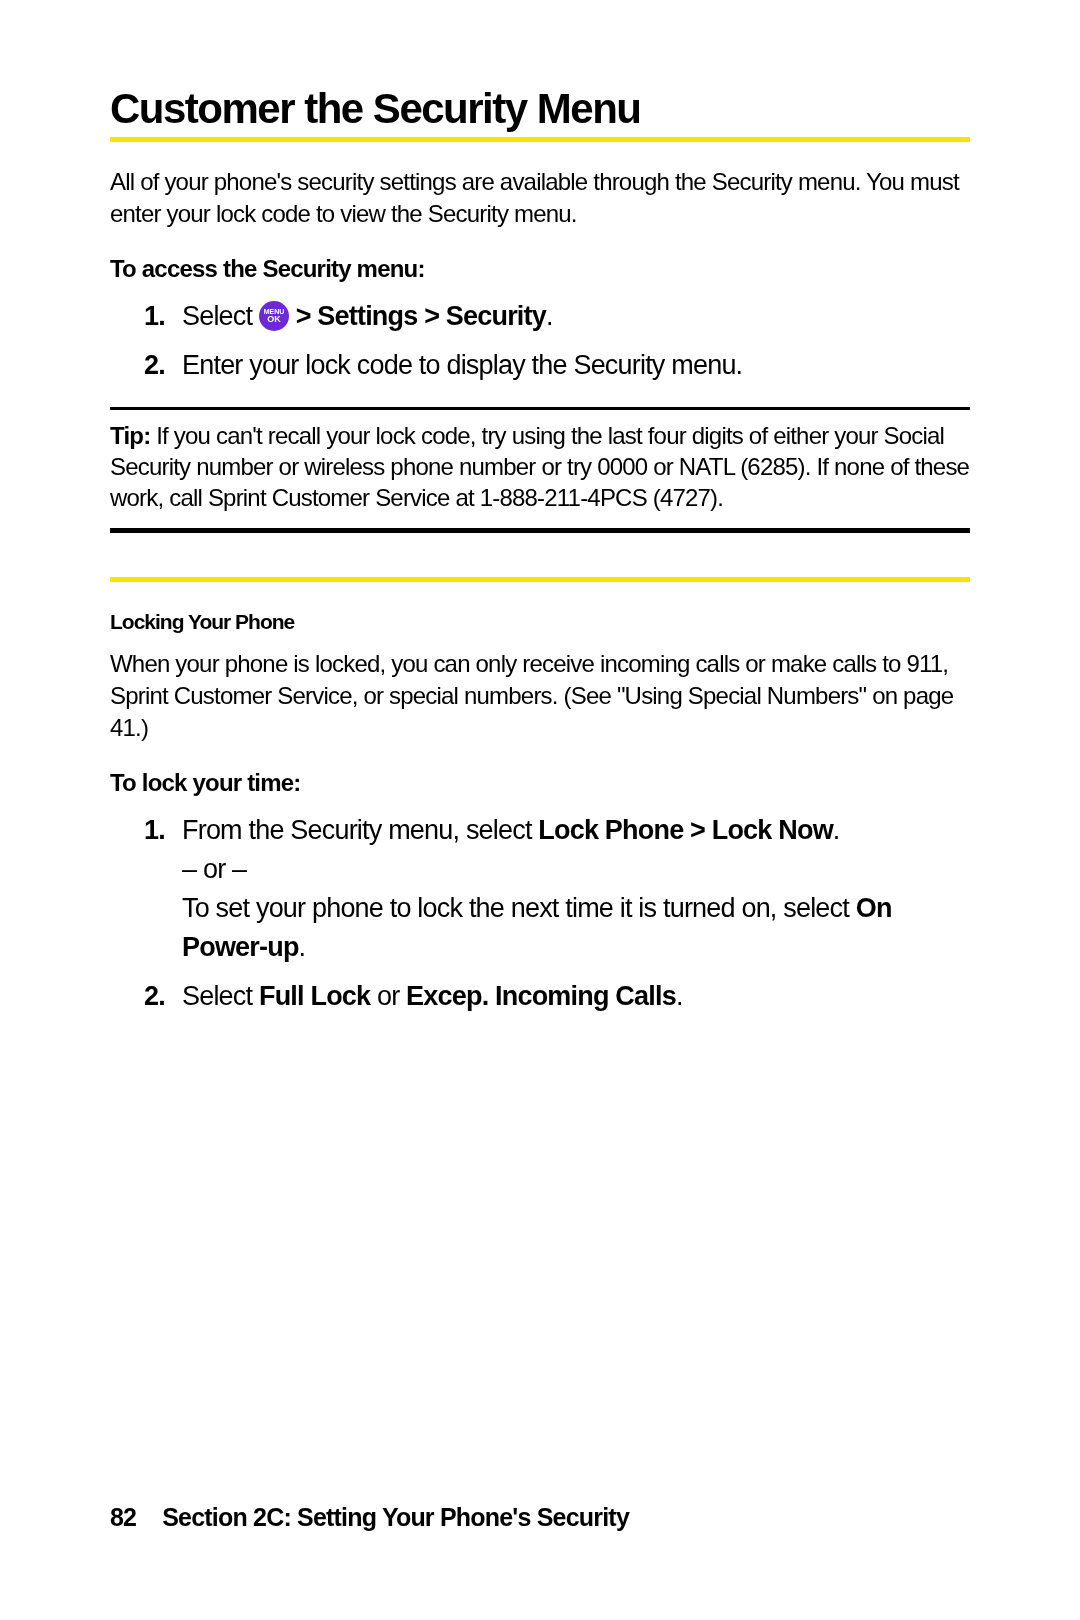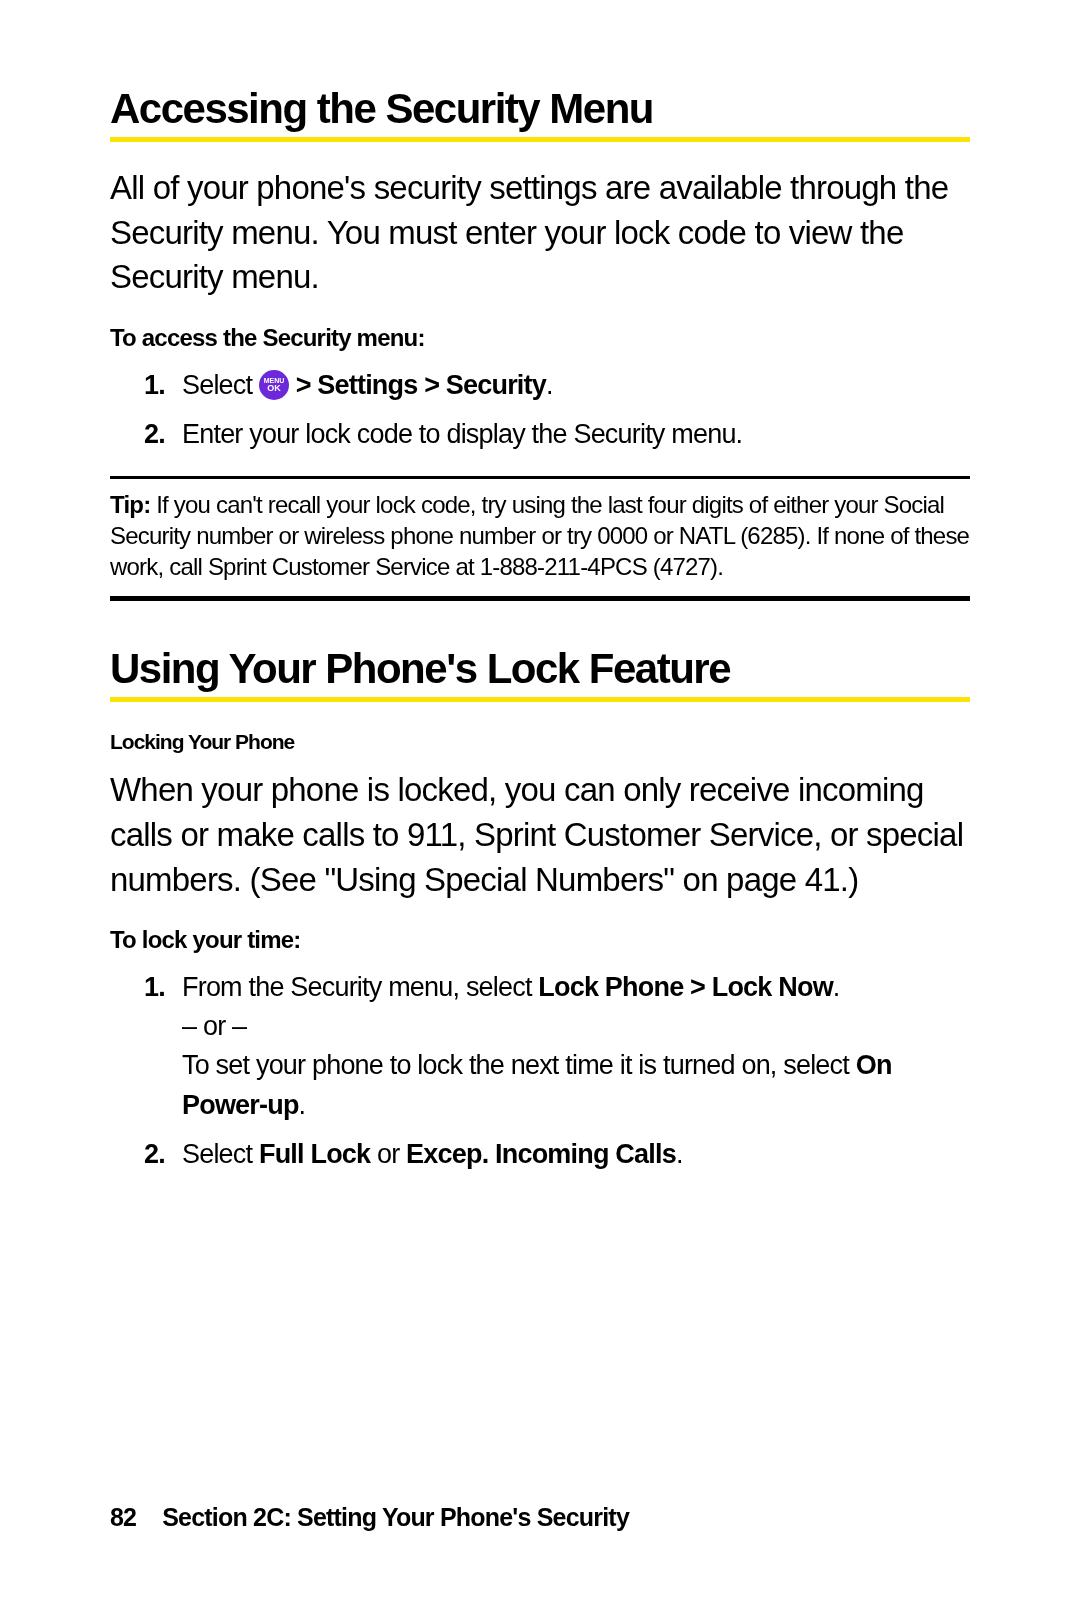--- a/index.html
+++ b/index.html
@@ -24,21 +24,21 @@
     font-weight: 700;
     margin: 0 0 4px 0;
     letter-spacing: -1.5px;
   }
   .yellow-rule {
     height: 5px;
     background: #f9e300;
     margin: 0 0 24px 0;
   }
   .body-text {
-    font-size: 33px;
+    font-size: 24px;
     line-height: 1.35;
     margin: 0 0 24px 0;
     letter-spacing: -0.8px;
   }
   .sub-bold {
     font-size: 24px;
     font-weight: 700;
     margin: 4px 0 14px 0;
     letter-spacing: -0.8px;
   }
@@ -107,42 +107,41 @@
   .footer .pagenum {
     margin-right: 26px;
   }
   b { font-weight: 700; }
 </style>
 </head>
 <body>
 
 <div class="page">
 
-  <h1 class="h1">Accessing the Security Menu</h1>
+  <h1 class="h1">Customer the Security Menu</h1>
   <div class="yellow-rule"></div>
 
   <p class="body-text">All of your phone's security settings are available through the Security menu. You must enter your lock code to view the Security menu.</p>
 
   <p class="sub-bold">To access the Security menu:</p>
 
   <ol class="steps">
     <li>
       <span>Select </span><span class="menu-ok-icon">
           <span style="font-size:7px">MENU</span>
           <span style="font-size:9px">OK</span>
         </span><b> &gt; Settings &gt; Security</b><span>.</span>
     </li>
     <li>Enter your lock code to display the Security menu.</li>
   </ol>
 
   <div class="tip-block">
     <b>Tip:</b><span> If you can't recall your lock code, try using the last four digits of either your Social Security number or wireless phone number or try 0000 or NATL (6285). If none of these work, call Sprint Customer Service at 1-888-211-4PCS (4727).</span>
   </div>
 
-  <h1 class="h1">Using Your Phone's Lock Feature</h1>
   <div class="yellow-rule"></div>
 
   <h2 class="h2">Locking Your Phone</h2>
 
   <p class="body-text">When your phone is locked, you can only receive incoming calls or make calls to 911, Sprint Customer Service, or special numbers. (See "Using Special Numbers" on page 41.)</p>
 
   <p class="sub-bold">To lock your time:</p>
 
   <ol class="steps">
     <li>

